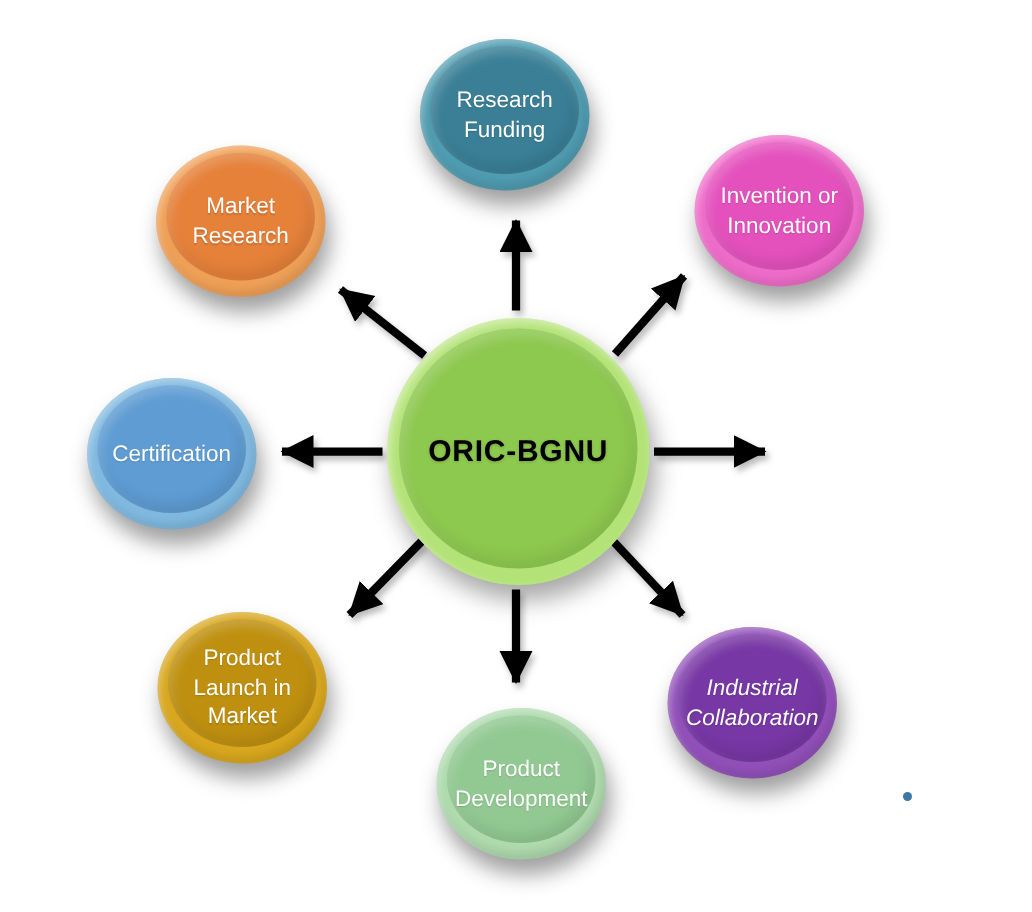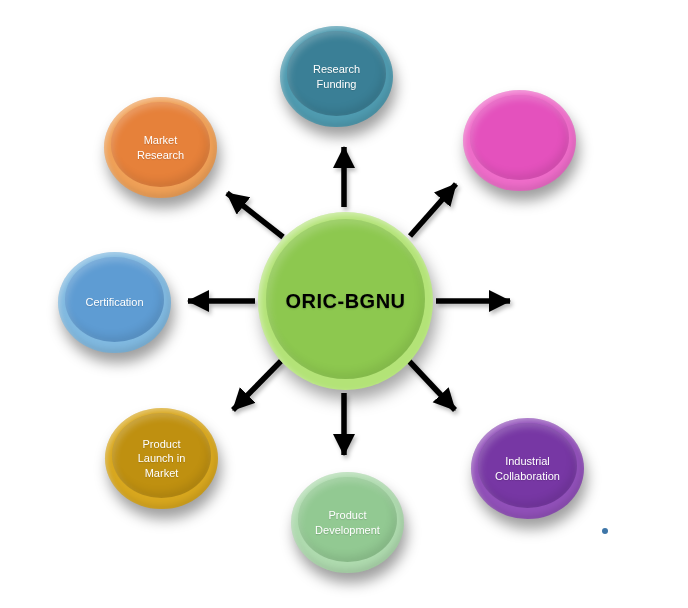--- a/index.html
+++ b/index.html
@@ -36,30 +36,30 @@
     position: absolute;
     left: 7px; right: 7px; top: 5px; bottom: 11px;
     border-radius: 50%;
     background: var(--fill, #999);
     box-shadow: inset 2px 4px 7px rgba(255,255,255,0.22),
                 inset -3px -5px 9px rgba(0,0,0,0.10);
   }
   .node .label {
     position: relative;
     color: #ffffff;
-    font-size: 11px;
+    font-size: 15px;
     line-height: 1.32;
     text-align: center;
     white-space: pre-line;
     text-shadow: 0 1px 1px rgba(0,0,0,0.15);
   }
   .n-research      { left: 280px; top: 26px;  }
   .n-invention     { left: 463px; top: 90px;  }
   .n-intellectual  { left: 530px; top: 250px; }
-  .n-industrial    { left: 471px; top: 418px; }
+  .n-industrial    { left: 445px; top: 418px; font-style: italic; }
   .n-prodev        { left: 291px; top: 472px; }
   .n-launch        { left: 105px; top: 408px; }
   .n-cert          { left: 58px;  top: 252px; justify-content: center; }
   .n-market        { left: 104px; top: 97px;  }
 
   .center-node {
     position: absolute;
     left: 258px; top: 212px;
     width: 175px; height: 178px;
     border-radius: 50%;
@@ -123,20 +123,22 @@
   </div>
 
   <div class="node n-research" style="--ring: #4f9bb0; --fill: #3a7f96;">
     <div class="inner"></div>
     <div class="label">Research
 Funding</div>
   </div>
 
   <div class="node n-invention" style="--ring: #ee6cc9; --fill: #e451bd;">
     <div class="inner"></div>
+    <div class="label">Invention or
+Innovation</div>
   </div>
 
 
   <div class="node n-industrial" style="--ring: #9150b9; --fill: #7737a4;">
     <div class="inner"></div>
     <div class="label">Industrial
 Collaboration</div>
   </div>
 
   <div class="node n-prodev" style="--ring: #aedaae; --fill: #92c992;">

